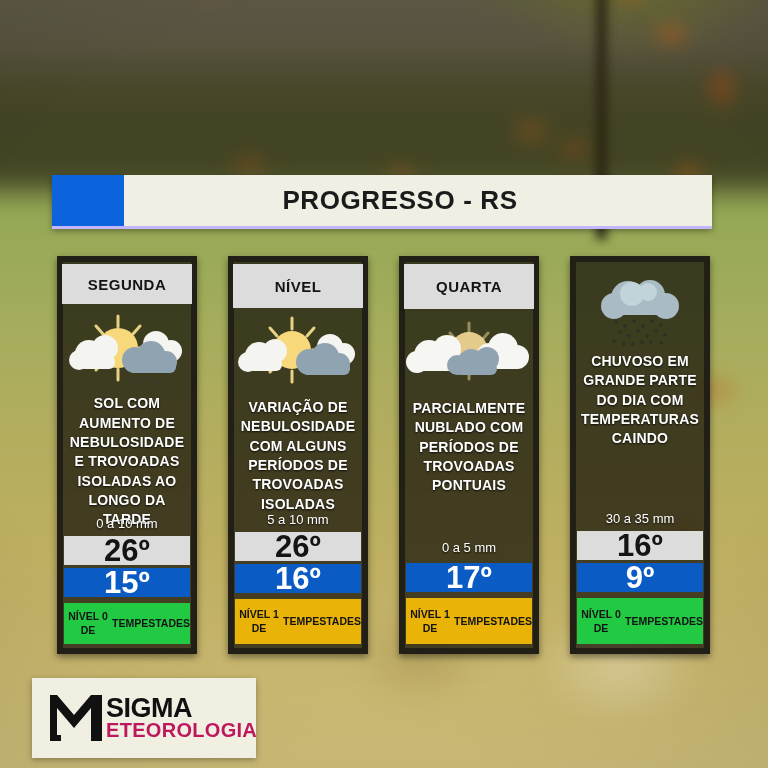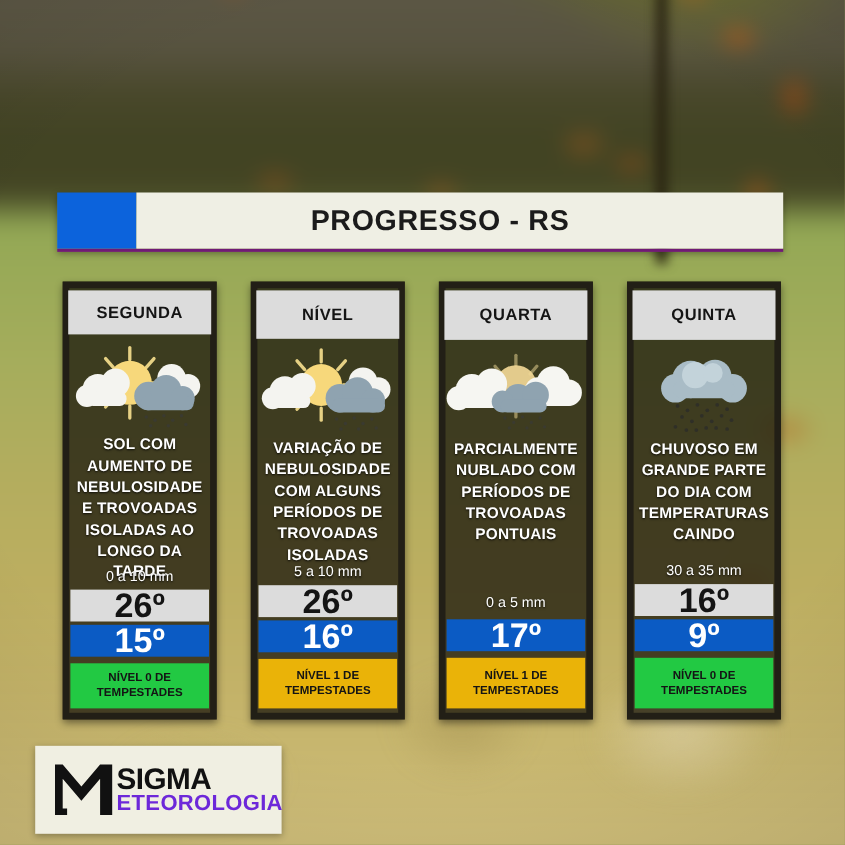--- a/index.html
+++ b/index.html
@@ -80,21 +80,21 @@
     position: absolute; inset: 0;
     background: radial-gradient(ellipse 120% 100% at 50% 45%, rgba(0,0,0,0) 45%, rgba(0,0,0,.18) 100%);
   }
 
   
   .title-bar {
     position: absolute;
     left: 52px; top: 175px;
     width: 660px; height: 54px;
     display: flex;
-    border-bottom: 3px solid #701a75;
+    border-bottom: 3px solid #c4b5fd;
     box-shadow: 0 2px 6px rgba(0,0,0,.35);
   }
   .title-accent {
     width: 72px;
     background: #0c63dc;
     flex: 0 0 auto;
   }
   .title-panel {
     flex: 1 1 auto;
     background: #efefe4;
@@ -183,21 +183,21 @@
   }
   .temp-max { background: #dcdcdc; color: #141414; }
   .temp-min { background: #0b5bc4; color: #ffffff; margin-top: 3px; }
 
   .level-badge {
     width: 126px;
     height: 46px;
     margin-top: 6px;
     margin-bottom: 4px;
     display: flex;
-    flex-direction: column;
+    flex-direction: row;
     align-items: center;
     justify-content: center;
     font-size: 10.5px;
     font-weight: bold;
     line-height: 1.35;
     text-align: center;
     color: #141414;
   }
   .level-green  { background: #22c943; }
   .level-yellow { background: #eab308; }
@@ -225,21 +225,21 @@
     font-weight: bold;
     letter-spacing: -.5px;
     line-height: .92;
     color: #111;
   }
   .logo-meteo {
     font-size: 20px;
     font-weight: bold;
     letter-spacing: .3px;
     line-height: 1;
-    color: #6d28d9;
+    color: #be185d;
   }
 </style>
 </head>
 <body>
 
 <div class="stage">
 
   <div class="bg-photo"></div>
   <div class="bg-trunk"></div>
   <div class="bg-grass"></div>
@@ -397,21 +397,20 @@
       <div class="desc">PARCIALMENTE NUBLADO COM PERÍODOS DE TROVOADAS PONTUAIS</div>
       <div class="rain-amt">0 a 5 mm</div>
       <div class="temp-min">17º</div>
       <div class="level-badge level-yellow">
         <span>NÍVEL 1 DE</span>
         <span>TEMPESTADES</span>
       </div>
     </div>
 
     <div class="card">
-      <div class="day-label">QUINTA</div>
       <div class="icon-wrap">
         <svg viewBox="0 0 128 80">
           <g fill="#a9bcc6">
             <circle cx="52" cy="30" r="17"></circle>
             <circle cx="74" cy="27" r="15"></circle>
             <circle cx="38" cy="38" r="13"></circle>
             <circle cx="90" cy="38" r="13"></circle>
             <rect x="36" y="31" width="56" height="16" rx="8"></rect>
           </g>
           <g fill="#c3d3da">

